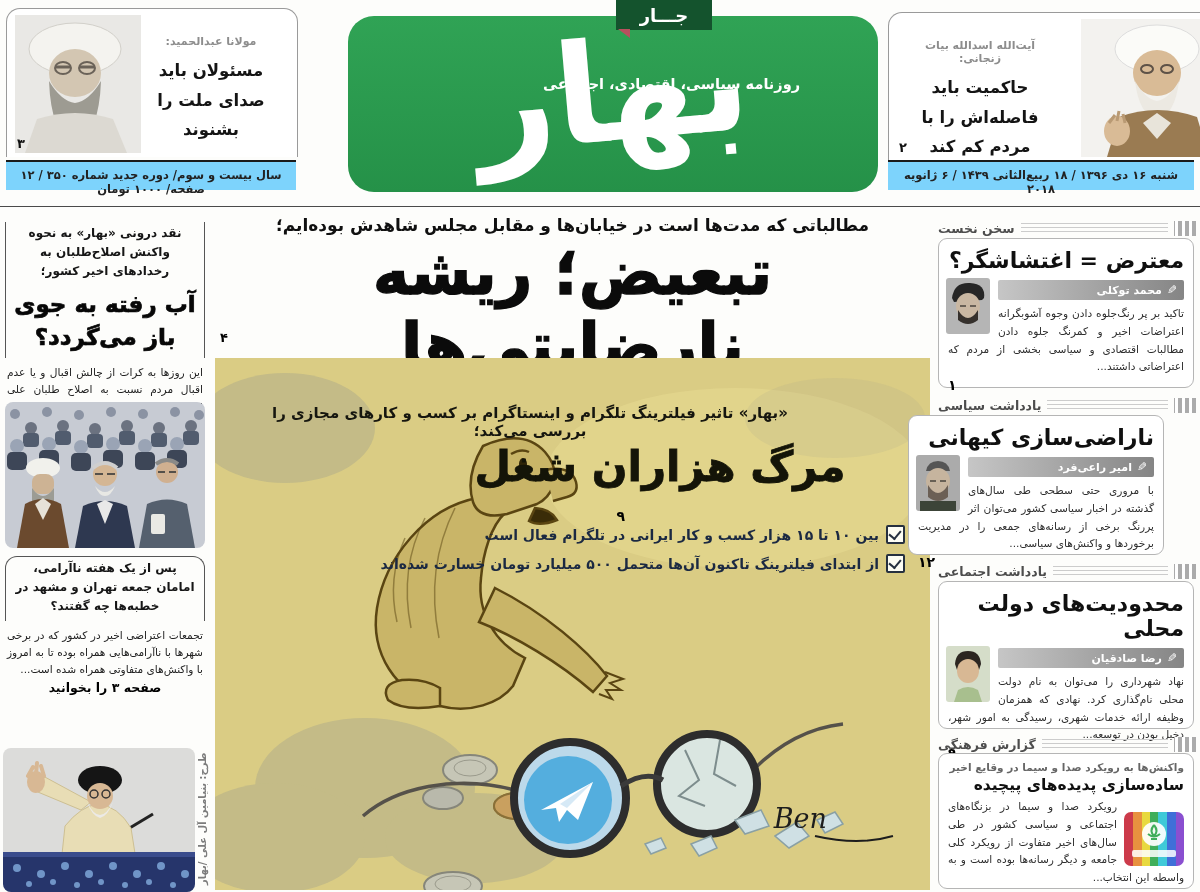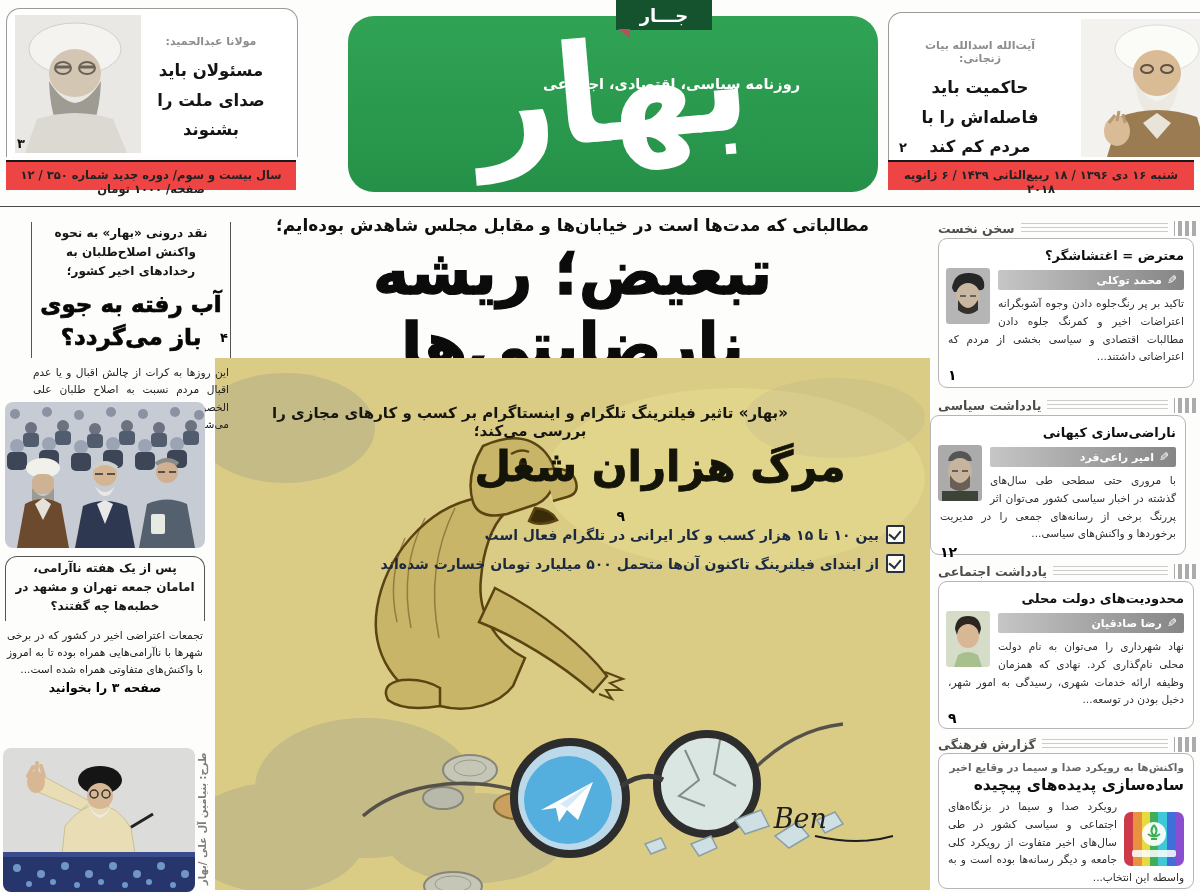--- a/index.html
+++ b/index.html
@@ -4,21 +4,21 @@
 <style>
   html,body{margin:0;padding:0;background:#eee;}
   #page{position:relative;width:1200px;height:892px;background:#fdfdfb;overflow:hidden;
         font-family:"DejaVu Sans",sans-serif;direction:rtl;}
   .abs{position:absolute;}
   
   .top-box{border:1px solid #9a9a9a;border-bottom:none;border-radius:14px 14px 0 0;background:#fff;}
   .top-box .label{font-size:11px;color:#8d8d8d;font-weight:bold;margin-bottom:8px;}
   .top-box .title{font-size:16.5px;font-weight:bold;color:#141414;line-height:1.8;}
   .top-box .pg{font-size:13px;font-weight:bold;color:#111;}
-  .strip{border-top:2px solid #1a1a1a;text-align:center;font-size:11.5px;font-weight:bold;color:#222;padding-top:6px;background:#ef4444;}
+  .strip{border-top:2px solid #1a1a1a;text-align:center;font-size:11.5px;font-weight:bold;color:#222;padding-top:6px;background:#7dd3fc;}
   .page-rule{left:0;top:206px;width:1200px;border-top:1.5px solid #4a4a4a;}
   
   .masthead{left:348px;top:16px;width:530px;height:176px;border-radius:26px;
             background:linear-gradient(180deg,#30a355,#259148);display:flex;align-items:center;justify-content:center;}
   .mast-title{font-size:138px;font-weight:bold;color:#fff;transform:rotate(-5deg) translateY(-12px);letter-spacing:-4px;}
   .mast-sub{position:absolute;right:78px;top:60px;color:#fff;font-size:14.5px;font-weight:bold;}
   .tab{left:584px;top:0;width:96px;height:30px;background:#14532d;color:#fff;font-weight:bold;font-size:18px;
        display:flex;align-items:center;justify-content:center;z-index:3;margin-left:32px;}
   .tab::after{content:"";position:absolute;left:2px;bottom:-8px;width:0;height:0;
        border-top:9px solid #b8505e;border-left:12px solid transparent;}
@@ -41,21 +41,21 @@
   .chk::after{content:"";position:absolute;left:3px;top:1px;width:6px;height:9px;
           border-right:2.5px solid #26303f;border-bottom:2.5px solid #26303f;transform:rotate(40deg);}
   .credit-vert{left:197px;top:746px;height:146px;writing-mode:vertical-rl;transform:rotate(180deg);
           font-size:10px;color:#7c7c7c;font-weight:bold;text-align:center;}
   
   .sec-head{width:258px;display:flex;align-items:center;gap:6px;}
   .sec-bars{width:22px;height:15px;background:repeating-linear-gradient(to left,#ababab 0 4px,#fff 4px 7px);flex:0 0 auto;}
   .sec-lines{flex:1;height:11px;background:repeating-linear-gradient(to bottom,#cccccc 0 1.5px,transparent 1.5px 4px);}
   .sec-title{font-size:12.5px;font-weight:bold;color:#4d4d4d;white-space:nowrap;}
   .side-box{width:256px;border:1px solid #b5b5b5;border-radius:9px;background:#fff;padding:7px 9px 4px;box-sizing:border-box;}
-  .side-box .title{font-size:13px;font-weight:bold;color:#101010;margin:2px 0 7px;text-align:right;}
+  .side-box .title{font-size:22px;font-weight:bold;color:#101010;margin:2px 0 7px;text-align:right;}
   .side-box .kick{font-size:10.5px;font-weight:bold;color:#666;text-align:right;margin-bottom:3px;}
   .a-photo{float:left;width:44px;height:56px;margin:-2px 8px 2px -2px;border-radius:3px;overflow:hidden;position:relative;z-index:2;}
   .a-bar{overflow:hidden;background:linear-gradient(to left,#858585,#c6c6c6);color:#fff;font-size:11px;font-weight:bold;
          padding:3px 7px;display:flex;align-items:center;gap:5px;border-radius:2px;}
   .pen{font-size:12px;transform:scaleX(-1);display:inline-block;}
   .side-box .body{font-size:10.6px;line-height:1.68;color:#2e2e2e;text-align:justify;margin-top:5px;}
   .side-box .pg{font-size:14px;font-weight:bold;text-align:left;margin-top:1px;}
   .irib{float:right;width:60px;height:54px;margin:14px 0 2px 7px;border-radius:7px;overflow:hidden;position:relative;}
   
   .art{left:5px;width:200px;text-align:center;}
@@ -192,21 +192,21 @@
         <span>بین ۱۰ تا ۱۵ هزار کسب و کار ایرانی در تلگرام فعال است</span>
       </div>
       <div class="bullet">
         <span class="chk"></span>
         <span>از ابتدای فیلترینگ تاکنون آن‌ها متحمل ۵۰۰ میلیارد تومان خسارت شده‌اند</span>
       </div>
     </div>
   </div>
   <div class="abs credit-vert">طرح: بنیامین آل علی /بهار</div>
 
-  <div class="abs art" style="top:222px;margin-left:26px;">
+  <div class="abs art" style="top:222px;">
     <div class="head">
       <div class="kicker">نقد درونی «بهار» به نحوه واکنش اصلاح‌طلبان به رخدادهای اخیر کشور؛</div>
       <div class="title" style="font-size:23px;">آب رفته به جوی باز می‌گردد؟</div>
     </div>
     <div class="body">این روزها به کرات از چالش اقبال و یا عدم اقبال مردم نسبت به اصلاح طلبان علی الخصوص بعد از اعتراضات مردمی اخیر می‌شنویم...</div>
     <div class="footer">همین صفحه را بخوانید</div>
   </div>
 
   <div class="abs photo-frame" style="left:5px;top:402px;width:200px;height:146px;">
     <svg width="200" height="146" viewBox="0 0 200 146">
@@ -345,21 +345,21 @@
     </div>
     <div class="body">تاکید بر پر رنگ‌جلوه دادن وجوه آشوبگرانه اعتراضات اخیر و کمرنگ جلوه دادن مطالبات اقتصادی و سیاسی بخشی از مردم که اعتراضاتی داشتند...</div>
     <div class="pg">۱</div>
   </div>
 
   <div class="abs sec-head" style="left:938px;top:398px;">
     <div class="sec-bars"></div>
     <div class="sec-lines"></div>
     <div class="sec-title">یادداشت سیاسی</div>
   </div>
-  <div class="abs side-box" style="left:930px;top:415px;height:140px;">
+  <div class="abs side-box" style="left:908px;top:415px;height:140px;">
     <div class="title">ناراضی‌سازی کیهانی</div>
     <div class="a-photo">
       <svg width="44" height="56" viewBox="0 0 44 56">
           <rect width="44" height="56" fill="#ababab"></rect>
           <path d="M10,16 Q12,6 22,6 Q32,6 34,16 Z" fill="#555"></path>
           <ellipse cx="22" cy="26" rx="12" ry="13" fill="#c6b49e"></ellipse>
           <path d="M12,30 Q22,46 32,30 L32,42 Q22,50 12,42 Z" fill="#6b5f55"></path>
           <path d="M14,26 h6 m4,0 h6" stroke="#4a443e" stroke-width="1.6"></path>
           <rect x="4" y="46" width="36" height="10" fill="#3c4438"></rect>
         </svg>

